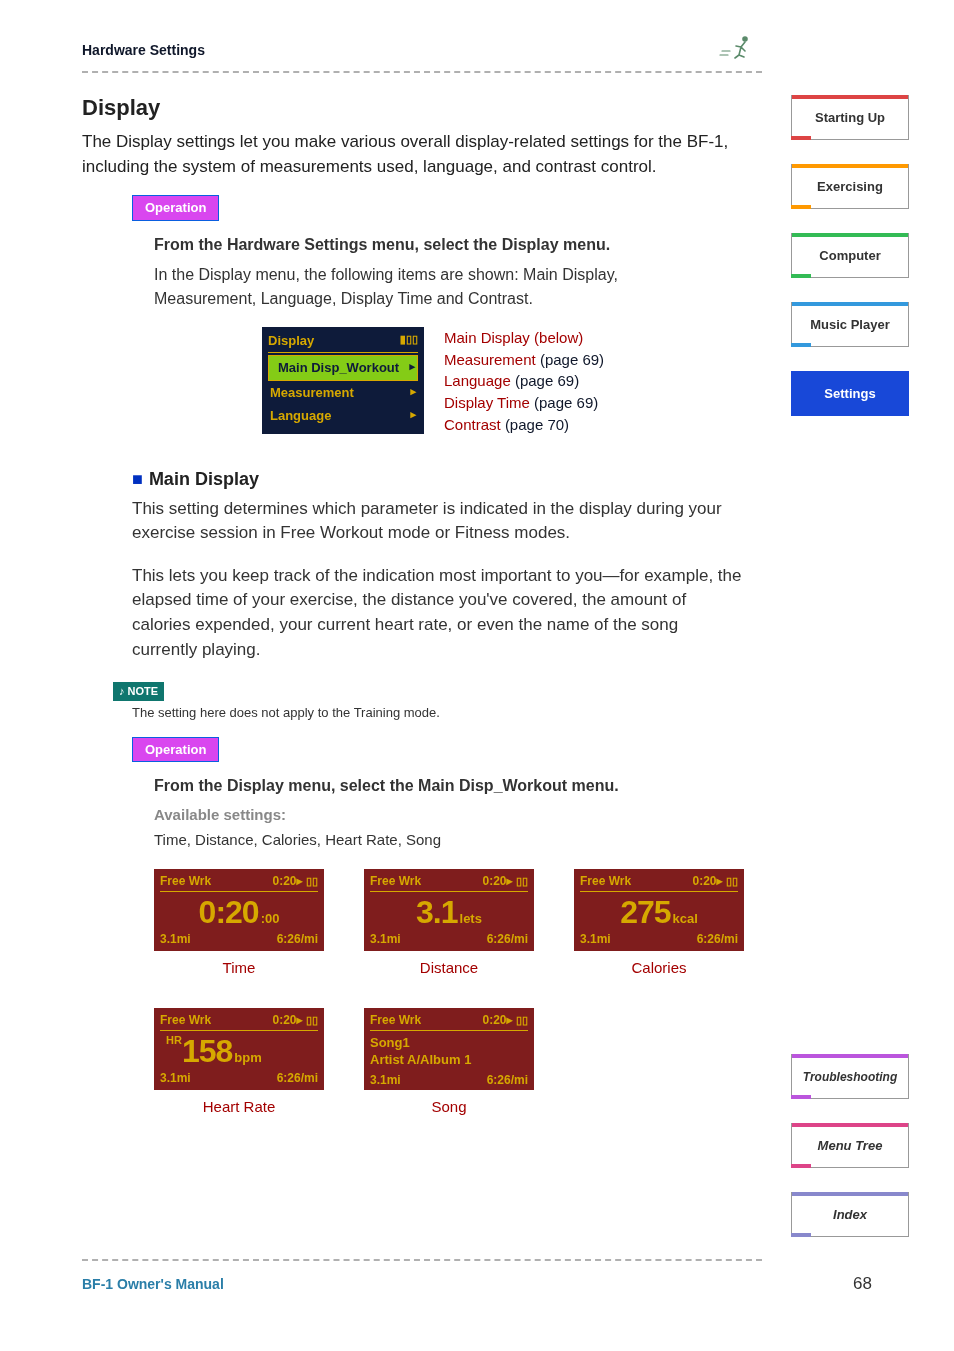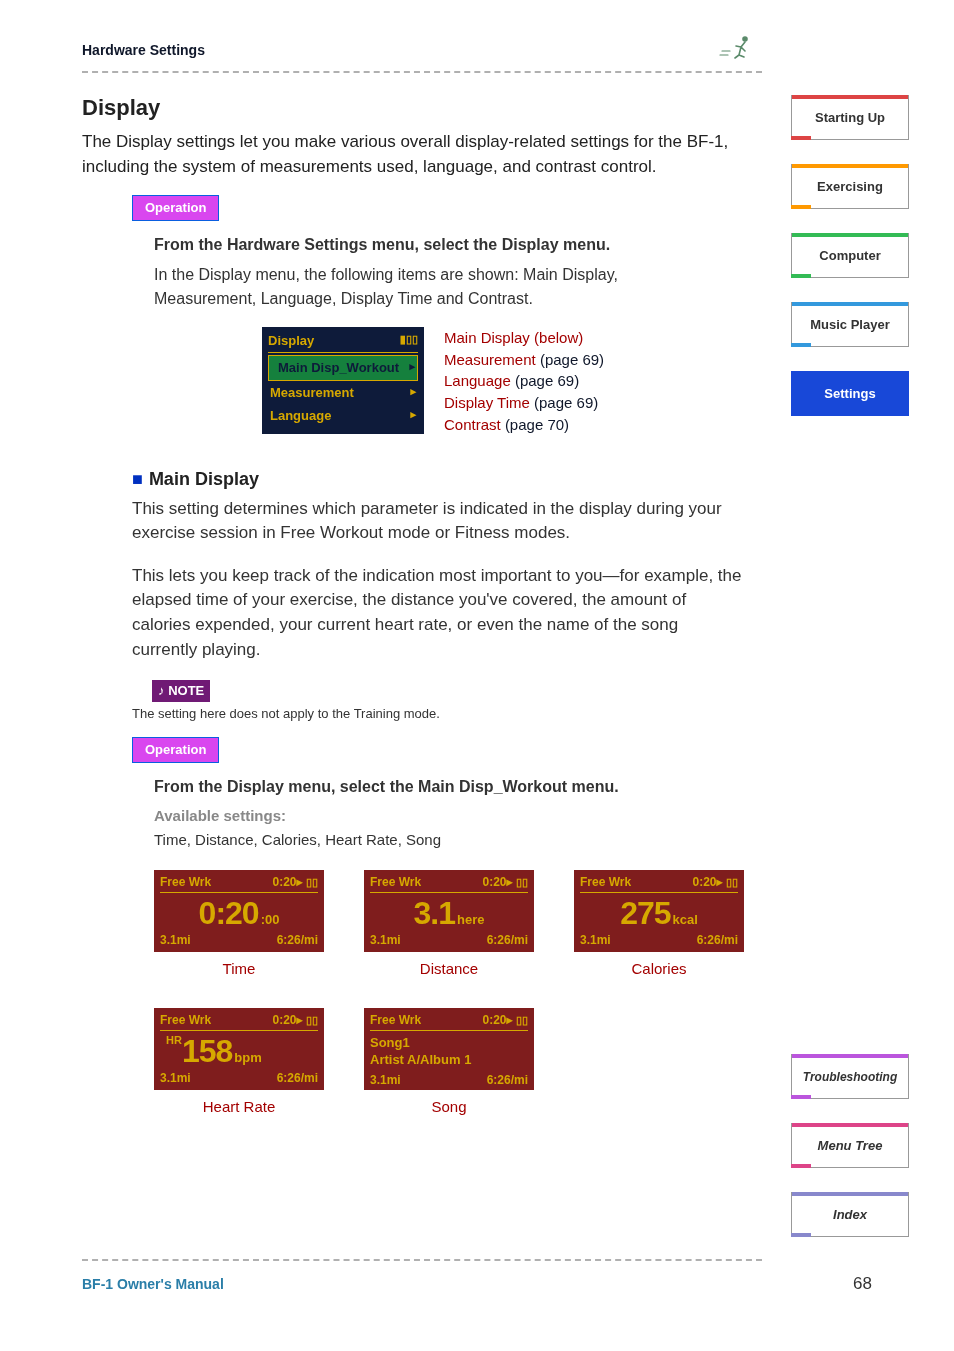--- a/index.html
+++ b/index.html
@@ -97,21 +97,21 @@
     border-bottom: 1px solid #d6a800;
     margin-bottom: 2px;
   }
   .lcd-item {
     font-size: 13px;
     padding: 2px 2px;
     display: flex;
     justify-content: space-between;
   }
   .lcd-item.sel {
-    background: #15803d;
+    background: #84cc16;
     color: #0e1b3a;
     border: 1px solid #d6a800;
     padding-left: 9px;
   }
   .lcd-arrow { font-size: 11px; }
   .links-col {
     font-size: 15px;
     color: #a30000;
     line-height: 1.45;
   }
@@ -126,26 +126,26 @@
   .sub-h .sq { color: #0030c0; margin-right: 6px; }
   .section-body {
     font-size: 17px;
     margin-left: 50px;
     width: 610px;
     margin-bottom: 18px;
     line-height: 1.45;
   }
   .note-tag {
     display: inline-block;
-    background: #701a75;
+    background: #0f766e;
     color: #fff;
     font-weight: bold;
-    font-size: 13px;
+    font-size: 11px;
     padding: 1px 6px;
-    margin-left: 70px;
+    margin-left: 31px;
   }
   .note-body {
     font-size: 13px;
     margin-left: 50px;
     margin-top: 2px;
     margin-bottom: 14px;
     color: #333;
   }
   .avail-head {
     font-weight: bold;
@@ -362,21 +362,21 @@
         </div>
         <div class="cap">Time</div>
       </div>
 
       <div class="cell">
         <div class="dev">
           <div class="dev-top">
               <span>Free Wrk</span>
               <span><span>0:20▸</span> <span class="batt">▯▯</span></span>
             </div>
-          <div class="dev-mid"><span class="dev-big">3.1</span><span class="dev-unit">here</span></div>
+          <div class="dev-mid"><span class="dev-big">3.1</span><span class="dev-unit">lets</span></div>
           <div class="dev-bot">
               <span>3.1mi</span>
               <span>6:26/mi</span>
             </div>
         </div>
         <div class="cap">Distance</div>
       </div>
 
       <div class="cell">
         <div class="dev">

